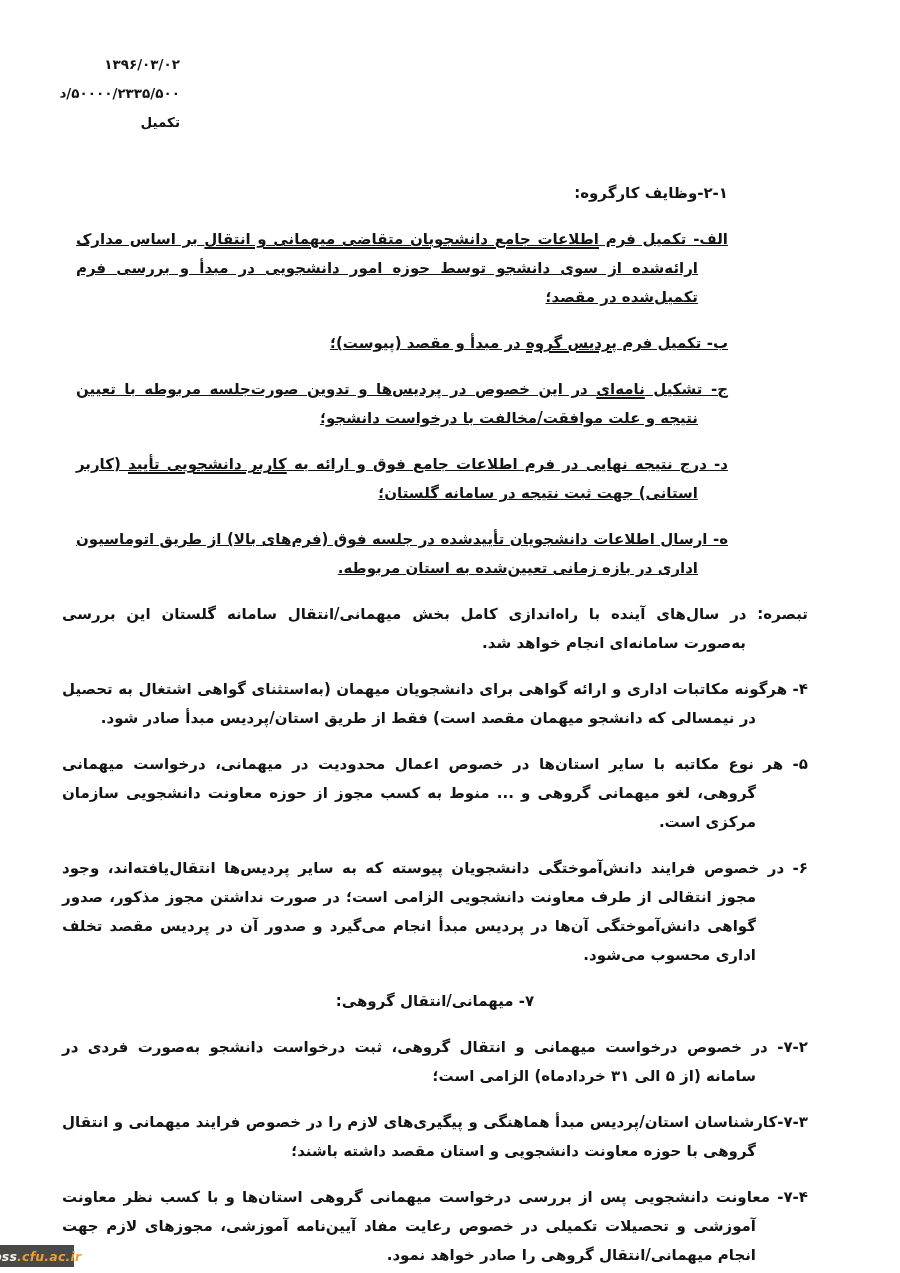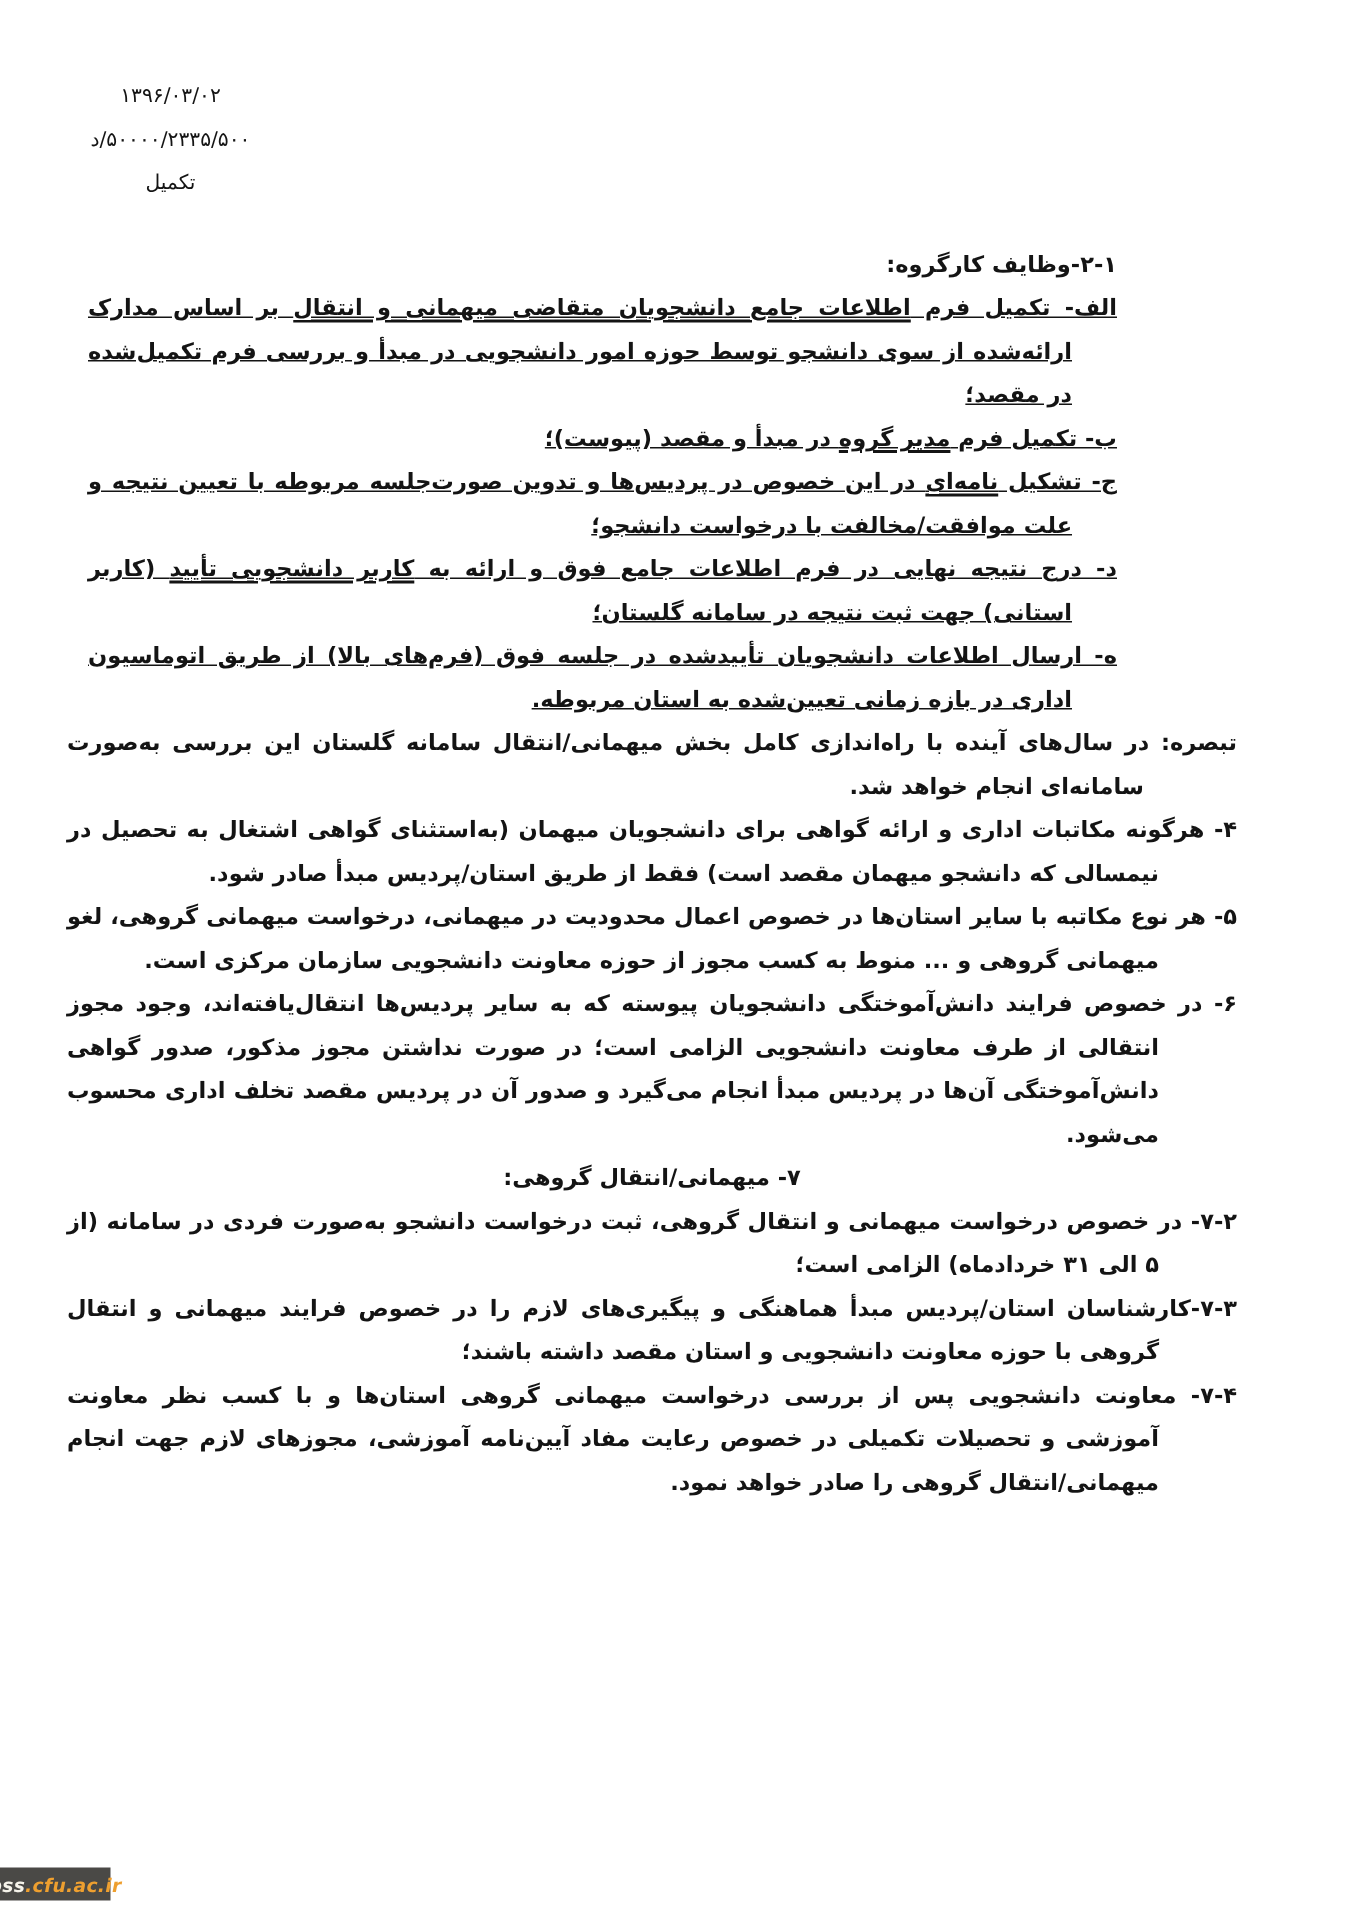--- a/index.html
+++ b/index.html
@@ -7,29 +7,29 @@
     width:900px;height:1273px;position:relative;overflow:hidden;
     background:#ffffff;
     font-family:"DejaVu Sans",sans-serif;
     color:#141414;
     -webkit-font-smoothing:antialiased;
   }
   .page{position:absolute;inset:0;}
   
   .hdr{
     position:absolute;left:48px;top:50px;width:132px;
-    text-align:center;font-size:13.5px;font-weight:400;line-height:29px;
+    text-align:right;font-size:13.5px;font-weight:700;line-height:29px;
   }
   
   .doc{
     position:absolute;top:162px;left:45px;right:75px;
     font-size:15px;font-weight:700;line-height:29px;
     text-align:justify;
   }
-  .doc p{margin:0;}
+  .doc p{margin:17px;}
   .h21{padding-right:80px;text-align:right;}
   .p-sub{padding-right:110px;padding-left:14px;text-indent:-30px;text-decoration:underline;}
   .p-sec{padding-right:52px;text-indent:-52px;}
   .p-note{margin-top:22px;padding-right:62px;text-indent:-62px;}
   .mt-sec3{margin-top:22px;}
   .h7{margin-top:20px;text-align:center;}
   .p-he{margin-top:8px;}
   .u{text-decoration:underline;text-underline-offset:3px;text-decoration-thickness:1.5px;}
   
   .badge{
@@ -48,21 +48,21 @@
     <div>۱۳۹۶/۰۳/۰۲</div>
     <div>۵۰۰۰۰/۲۳۳۵/۵۰۰/د</div>
     <div>تکمیل</div>
   </div>
 
   <div class="doc">
 
     <p class="h21">۲-۱-وظایف کارگروه:</p>
 
     <p class="p-sub"><span>الف- تکمیل فرم </span><span class="u">اطلاعات جامع دانشجویان متقاضی میهمانی و انتقال</span><span> بر اساس مدارک ارائه‌شده از سوی دانشجو توسط حوزه امور دانشجویی در مبدأ و بررسی فرم تکمیل‌شده در مقصد؛</span></p>
-    <p class="p-sub"><span>ب- تکمیل فرم </span><span class="u">مدیر گروه</span><span> در مبدأ و مقصد (پیوست)؛</span></p>
+    <p class="p-sub"><span>ب- تکمیل فرم </span><span class="u">پردیس گروه</span><span> در مبدأ و مقصد (پیوست)؛</span></p>
     <p class="p-sub"><span>ج- تشکیل </span><span class="u">نامه‌ای</span><span> در این خصوص در پردیس‌ها و تدوین صورت‌جلسه مربوطه با تعیین نتیجه و علت موافقت/مخالفت با درخواست دانشجو؛</span></p>
     <p class="p-sub"><span>د- درج نتیجه نهایی در فرم اطلاعات جامع فوق و ارائه به </span><span class="u">کاربر دانشجویی تأیید</span><span> (کاربر استانی) جهت ثبت نتیجه در سامانه گلستان؛</span></p>
     <p class="p-sub p-he"><span>ه- ارسال اطلاعات دانشجویان تأییدشده در جلسه فوق (فرم‌های بالا) از طریق اتوماسیون اداری در بازه زمانی تعیین‌شده به استان مربوطه.</span></p>
 
     <p class="p-note">تبصره: در سال‌های آینده با راه‌اندازی کامل بخش میهمانی/انتقال سامانه گلستان این بررسی به‌صورت سامانه‌ای انجام خواهد شد.</p>
 
     <p class="p-sec">۴- هرگونه مکاتبات اداری و ارائه گواهی برای دانشجویان میهمان (به‌استثنای گواهی اشتغال به تحصیل در نیمسالی که دانشجو میهمان مقصد است) فقط از طریق استان/پردیس مبدأ صادر شود.</p>
     <p class="p-sec">۵- هر نوع مکاتبه با سایر استان‌ها در خصوص اعمال محدودیت در میهمانی، درخواست میهمانی گروهی، لغو میهمانی گروهی و ... منوط به کسب مجوز از حوزه معاونت دانشجویی سازمان مرکزی است.</p>
     <p class="p-sec">۶- در خصوص فرایند دانش‌آموختگی دانشجویان پیوسته که به سایر پردیس‌ها انتقال‌یافته‌اند، وجود مجوز انتقالی از طرف معاونت دانشجویی الزامی است؛ در صورت نداشتن مجوز مذکور، صدور گواهی دانش‌آموختگی آن‌ها در پردیس مبدأ انجام می‌گیرد و صدور آن در پردیس مقصد تخلف اداری محسوب می‌شود.</p>
 

